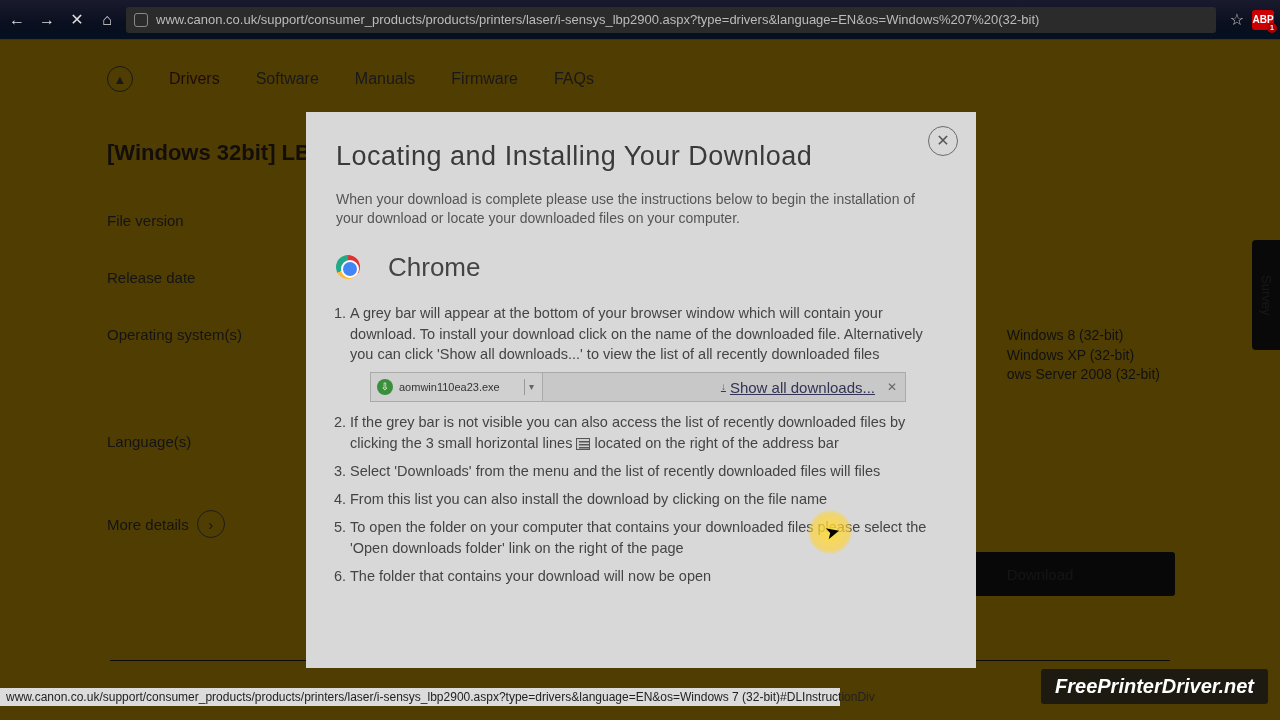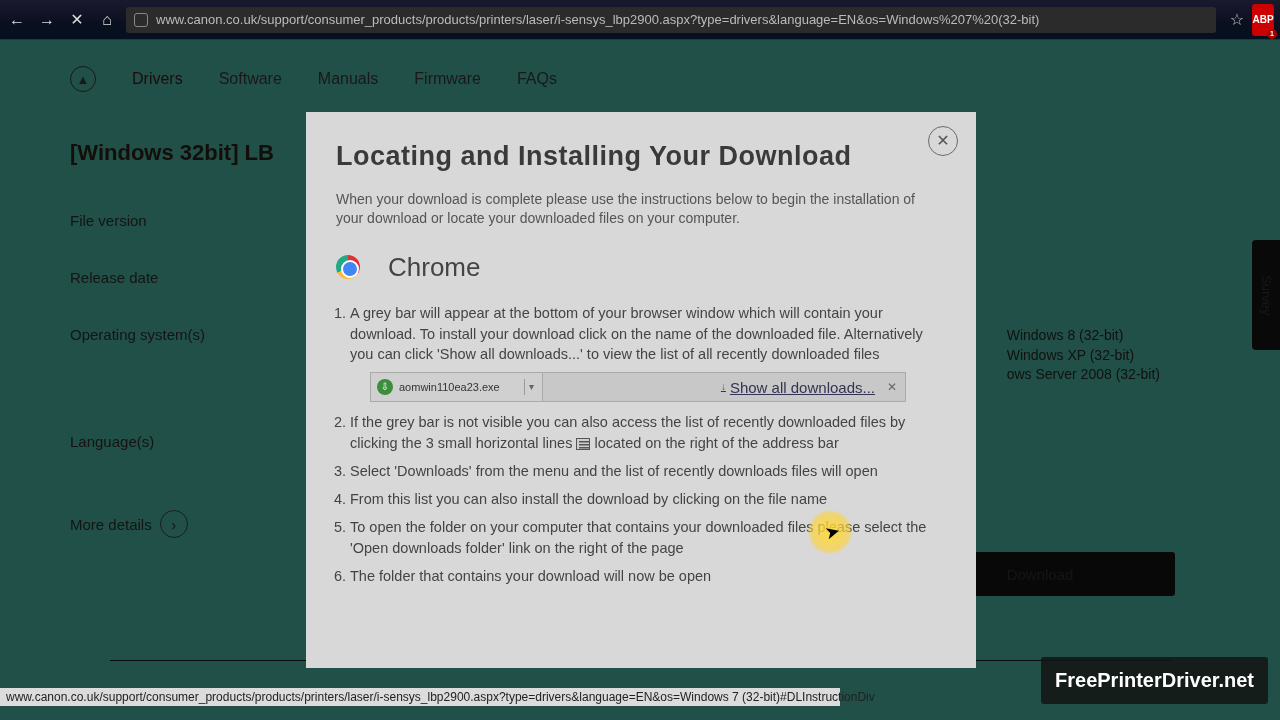--- a/index.html
+++ b/index.html
@@ -40,33 +40,33 @@
     align-items: center;
     padding: 0 8px;
     color: #bbb;
     font-size: 13px;
     overflow: hidden;
     white-space: nowrap;
   }
   .addr-secure { width:14px;height:14px;border:1px solid #888;border-radius:3px;margin-right:8px;}
   .star-icon { color:#ccc;font-size:16px;margin-left:6px;}
   .abp-badge {
-    width: 22px; height: 32px; background: #c00; color: #fff;
+    width: 22px; height: 20px; background: #c00; color: #fff;
     font-size: 10px; font-weight: bold; border-radius: 3px;
     display:flex;align-items:center;justify-content:center;
     position: relative;
   }
   .abp-count { position:absolute; bottom:-3px; right:-3px; background:#a00; width:10px;height:10px;border-radius:50%;font-size:7px;display:flex;align-items:center;justify-content:center;}
   
   .page-bg {
     position: absolute;
     top: 40px; left:0; right:0; bottom:0;
-    background: #5eead4;
+    background: #eab308;
     color: #3a3a3a;
-    padding: 20px 70px;
+    padding: 20px 107px;
   }
   .tabs-row { display:flex; align-items:center; gap:36px; margin-top:6px; font-size:16px; }
   .collapse-circle { width:26px;height:26px;border:1px solid #4a4a4a;border-radius:50%;display:flex;align-items:center;justify-content:center;color:#4a4a4a;font-size:13px;}
   .tab-item { color:#4a4a4a; }
   .tab-active { color:#5a1e1e; }
   .product-heading { margin-top:48px; font-size:22px; color:#3a2b1e; font-weight:bold;}
   .detail-row { margin-top:46px; font-size:15px; color:#3c3c3c; display:flex; }
   .detail-label { width:350px;}
   .more-details { margin-top:60px; display:flex; align-items:center; gap:8px; color:#3c3c3c; font-size:15px;}
   .more-circle { width:28px;height:28px;border:1px solid #555;border-radius:50%;display:flex;align-items:center;justify-content:center;}
@@ -125,21 +125,21 @@
     color:#555;
     font-size:16px;
     cursor:pointer;
     background:#d8d8d8;
   }
   .modal-title {
     font-size: 27px;
     color: #3a3a3a;
     margin-bottom: 14px;
     letter-spacing: 0.5px;
-    font-weight: 700;
+    font-weight: 400;
   }
   .modal-intro { font-size: 14px; color:#555; margin-bottom: 20px; max-width:600px;}
   .chrome-head { display:flex; align-items:center; gap:28px; margin-bottom:18px;}
   .chrome-icon {
     width:24px;height:24px;border-radius:50%;
     background: conic-gradient(#d33 0 120deg, #fb3 120deg 240deg, #2a8 240deg 360deg);
     position:relative;
   }
   .chrome-icon::after{content:"";position:absolute;top:5px;left:5px;width:14px;height:14px;border-radius:50%;background:#4285f4;border:2px solid #fff;}
   .chrome-label { font-size: 26px; color:#444; }
@@ -216,22 +216,23 @@
     white-space:nowrap;
   }
   
   .watermark {
     position:absolute;
     right:12px; bottom:16px;
     background: rgba(20,20,20,0.85);
     color:#fff;
     font-size:20px;
     font-weight:bold;
-    padding:12px 14px;
+    padding:6px 14px;
     border-radius:3px;
+    font-style:italic;
   }
 </style>
 </head>
 <body>
 
 <div class="browser-bar">
   <div class="nav-btn">←</div>
   <div class="nav-btn">→</div>
   <div class="nav-btn">✕</div>
   <div class="nav-btn">⌂</div>
@@ -309,21 +310,21 @@
         </div>
         <span class="dl-showall">Show all downloads...</span>
         <span class="dl-close">✕</span>
       </div>
     </li>
     <li>
       <span>If the grey bar is not visible you can also access the list of recently downloaded files by clicking the 3 small horizontal lines </span>
       <span class="menu-icon-inline"></span>
       <span> located on the right of the address bar</span>
     </li>
-    <li>Select 'Downloads' from the menu and the list of recently downloads files will open</li>
+    <li>Select 'Downloads' from the menu and the list of recently downloaded files will files</li>
     <li>From this list you can also install the download by clicking on the file name</li>
     <li>To open the folder on your computer that contains your downloaded files please select the 'Open downloads folder' link on the right of the page</li>
     <li>The folder that contains your download will now be open</li>
   </ol>
 </div>
 
 <div class="cursor-highlight"></div>
 <div class="cursor-arrow">➤</div>
 
 <div class="status-bar">www.canon.co.uk/support/consumer_products/products/printers/laser/i-sensys_lbp2900.aspx?type=drivers&amp;language=EN&amp;os=Windows 7 (32-bit)#DLInstructionDiv</div>

